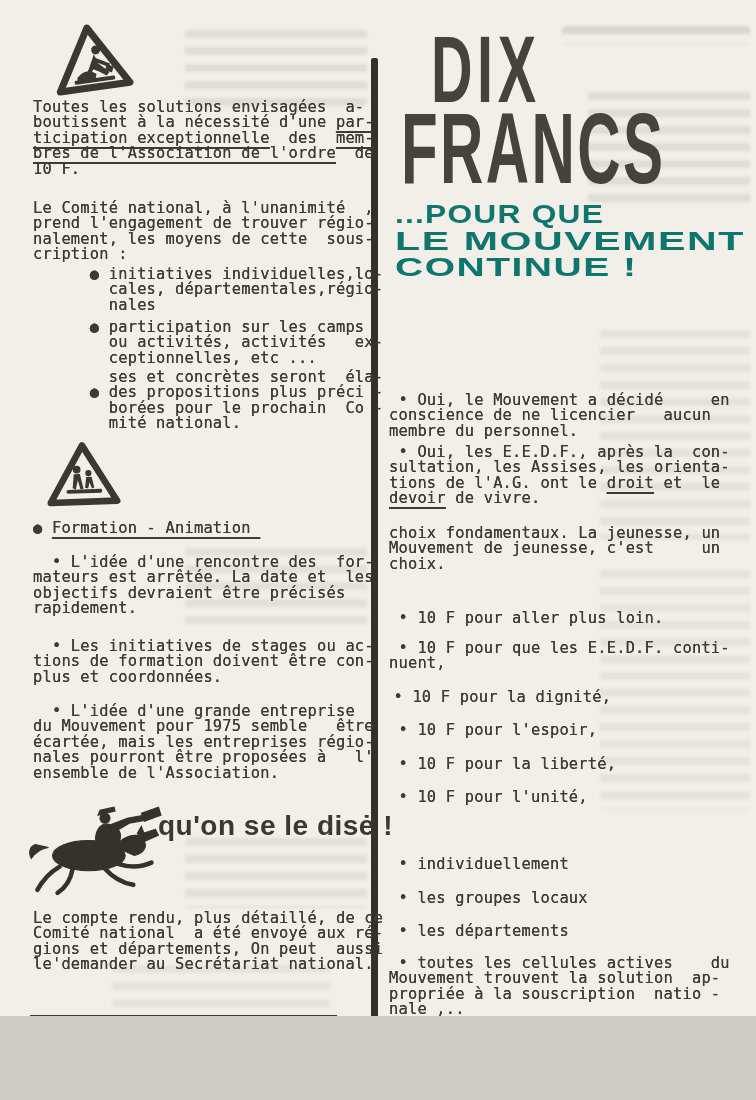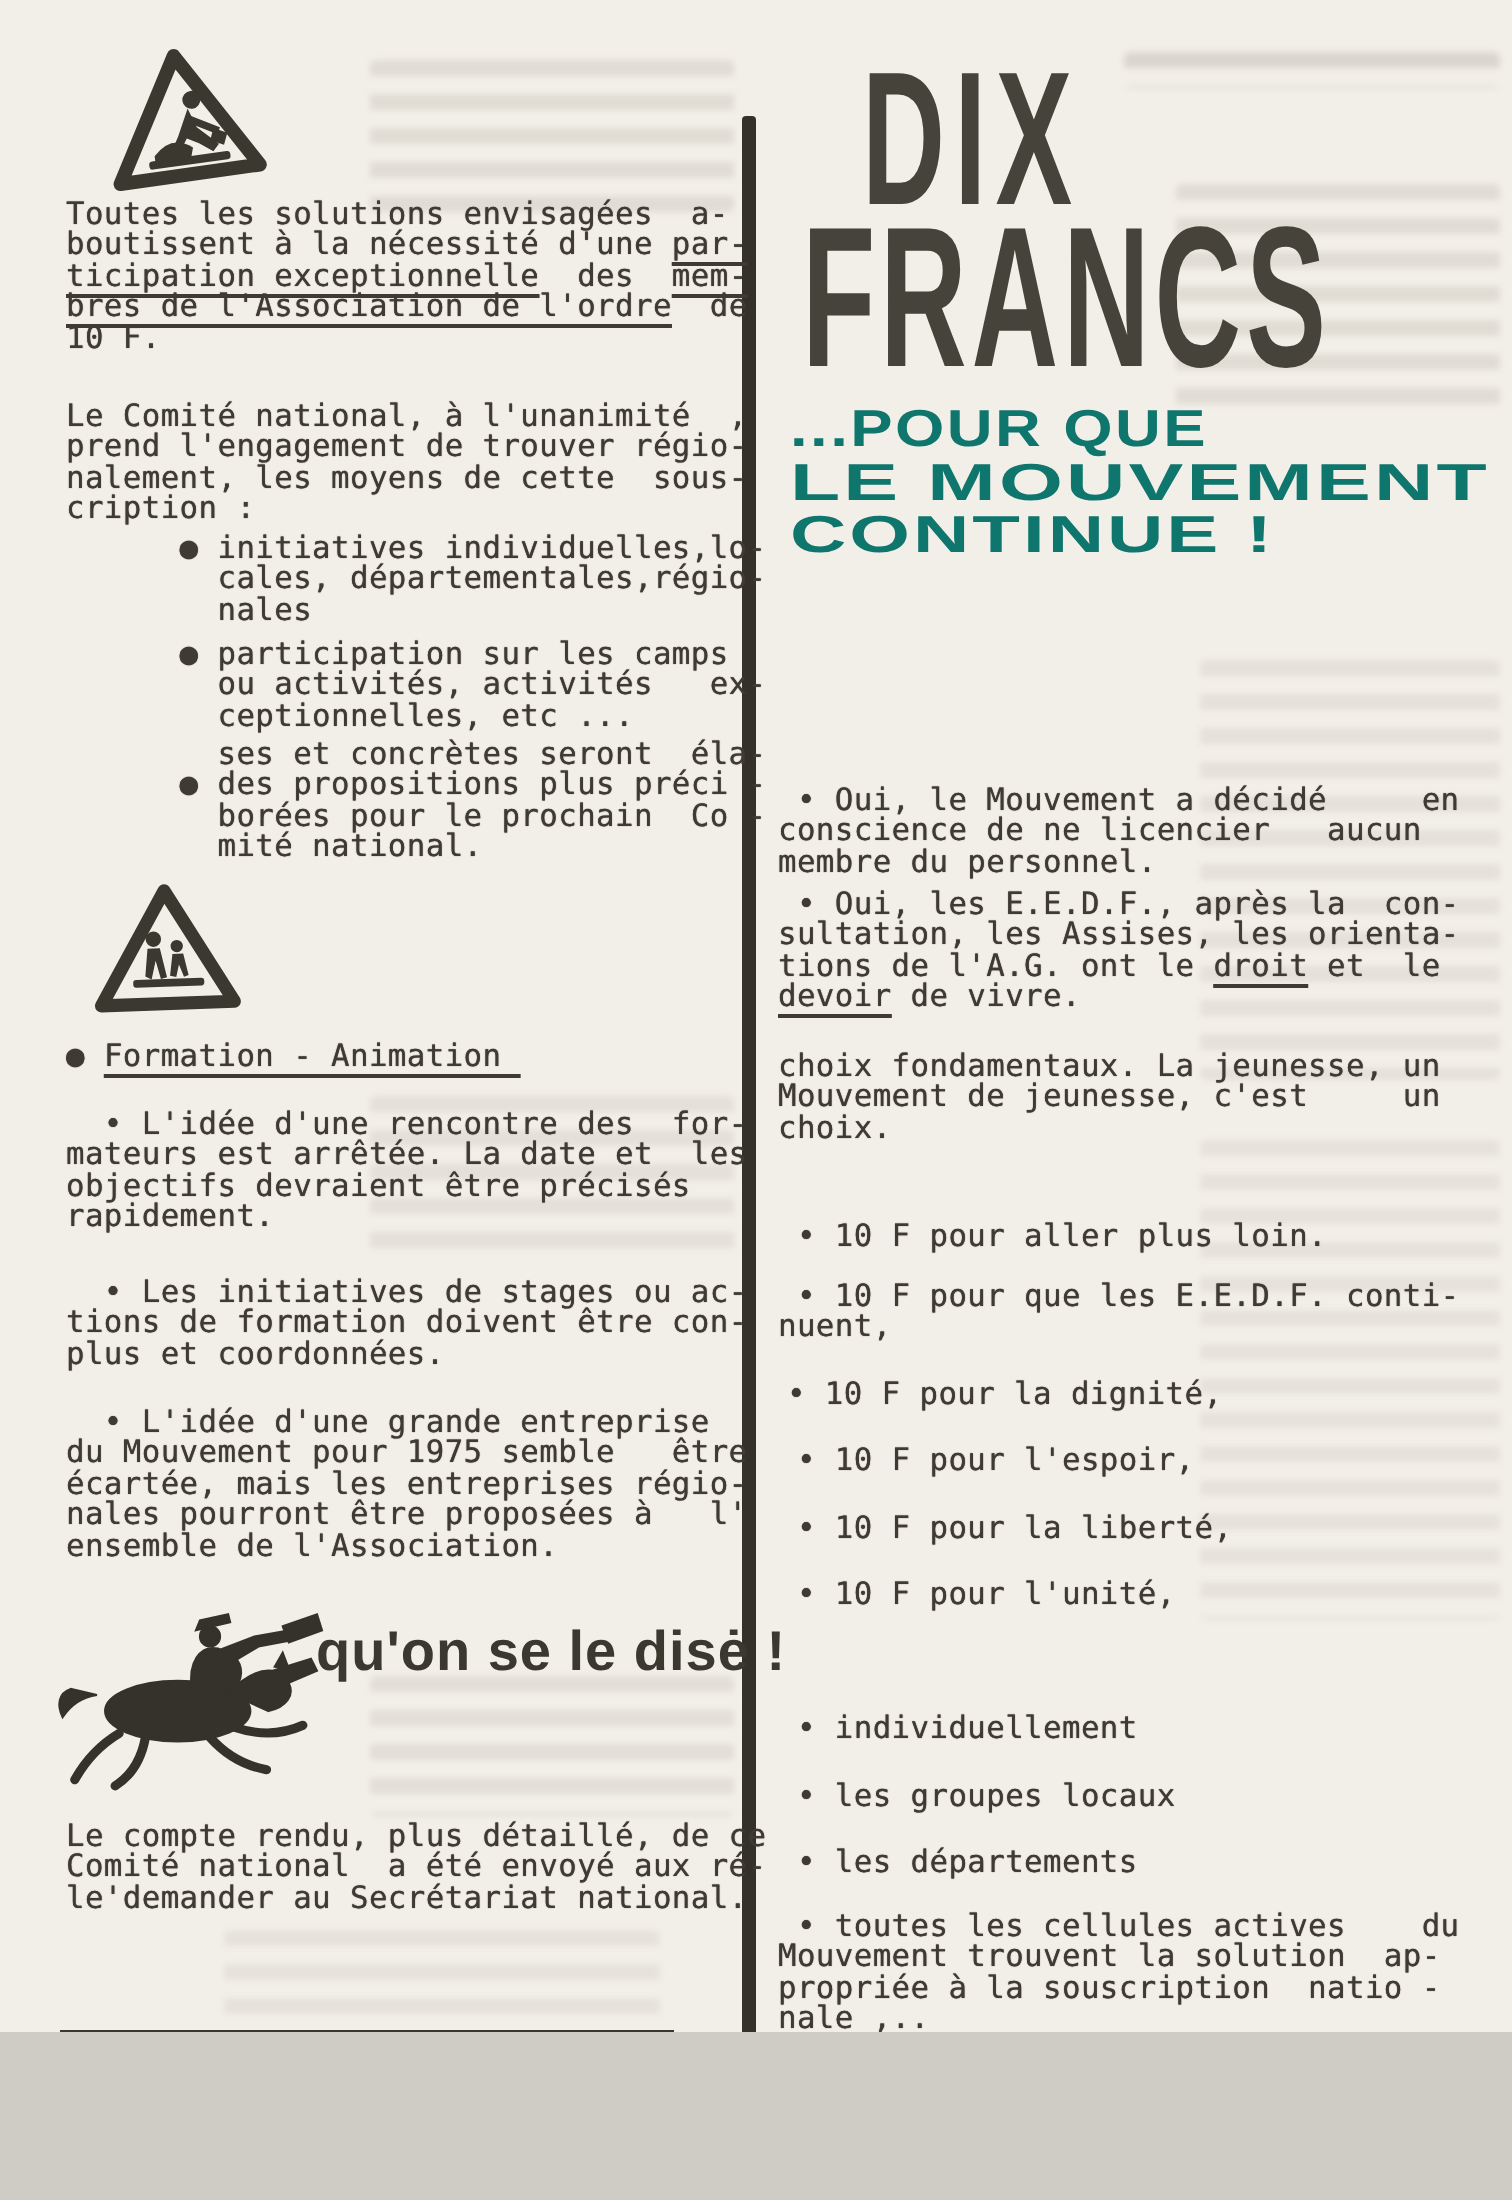--- a/index.html
+++ b/index.html
@@ -117,21 +117,21 @@
       <path d="M134 96 C 130 70, 142 52, 160 56 L 172 62 C 184 68, 186 82, 178 94 L 160 104 Z"></path>
       <path d="M160 58 L196 44 L230 38 L232 48 L200 54 L170 72 Z"></path>
       <path d="M224 34 L258 22 L263 38 L230 50 Z"></path>
       <path d="M138 38 L172 30 L170 22 L142 28 Z"></path>
       <path d="M140 96 L128 124 L140 144 L152 140 L142 120 L154 100 Z"></path>
     </g>
   </svg>
 
   <div class="caption">qu'on se le disė !</div>
 
-  <div class="mono" style="left:33px;top:909px;"><div class="ln"><span>Le compte rendu, plus détaillé, de ce</span></div><div class="ln"><span>Comité national  a été envoyé aux ré-</span></div><div class="ln"><span>le'demander au Secrétariat national.</span></div></div>
+  <div class="mono" style="left:33px;top:909px;"><div class="ln"><span>Le compte rendu, plus détaillé, de ce</span></div><div class="ln"><span>Comité national  a été envoyé aux ré-</span></div><div class="ln"><span>gions et départements, On peut  aussi</span></div><div class="ln"><span>le'demander au Secrétariat national.</span></div></div>
 
   <div class="hrule"></div>
   <div class="pagenum">10</div>
 
   <div class="display dix">DIX</div>
   <div class="display francs">FRANCS</div>
 
   <div class="subhead"><div class="ln"><span>...POUR QUE</span></div><div class="ln"><span>LE MOUVEMENT</span></div><div class="ln"><span>CONTINUE !</span></div></div>
 
   <div class="mono lh176" style="left:389px;top:392px;"><div class="ln"><span> • Oui, le Mouvement a décidé     en</span></div><div class="ln"><span>conscience de ne licencier   aucun</span></div><div class="ln"><span>membre du personnel.</span></div></div>

